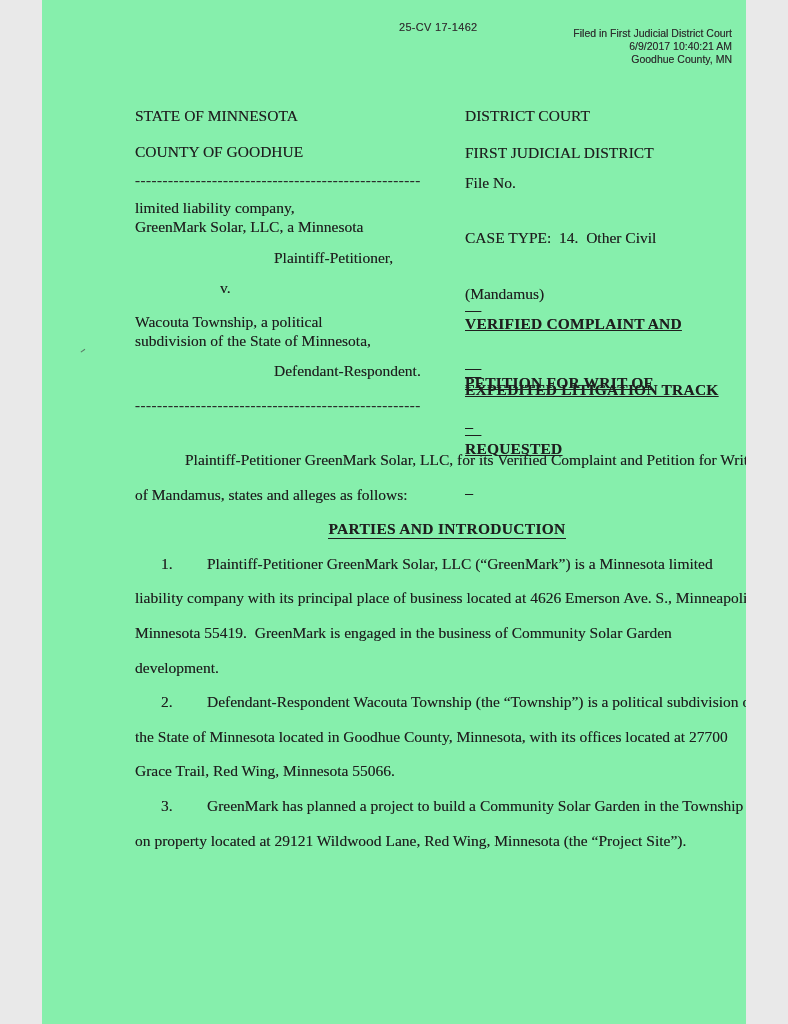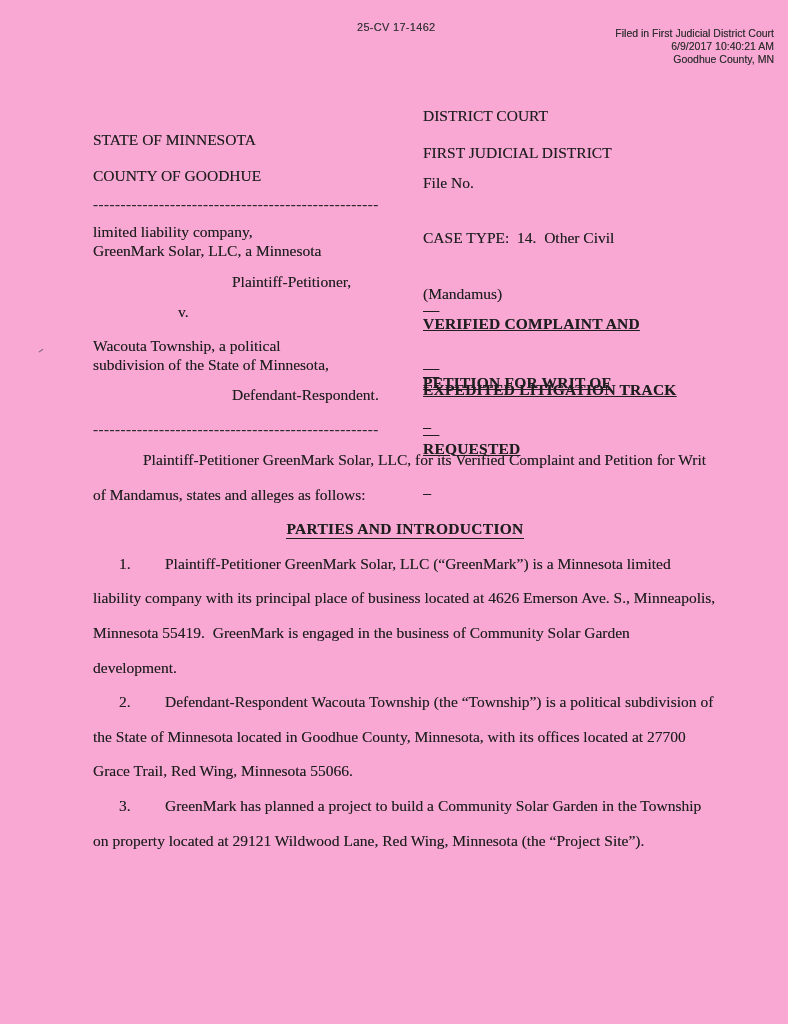--- a/index.html
+++ b/index.html
@@ -2,23 +2,23 @@
 <html><head>
 <meta charset="utf-8">
 <style>
   html, body {
     margin: 0;
     padding: 0;
     background: #e9e9e9;
   }
   .page {
     position: relative;
-    width: 788px;
+    width: 704px;
     height: 1024px;
-    background: #f9a8d4;
+    background: #86efac;
     margin: 0 auto;
     overflow: hidden;
     color: #1e1e1e;
     font-family: "Liberation Serif", serif;
     text-shadow: 0 0 0.5px rgba(40,40,40,0.55);
   }
 
   
   .case-no {
     position: absolute;
@@ -40,21 +40,21 @@
     color: #2e2e2e;
   }
 
   
   .cap {
     position: absolute;
     font-size: 15.5px;
     line-height: 18.5px;
     white-space: pre;
   }
-  .cap-left  { left: 93px;  width: 300px; margin-top: 24px; }
+  .cap-left  { left: 93px;  width: 300px; }
   .cap-right { left: 423px; width: 330px; }
 
   .pos-state      { top: 107px; }
   .pos-county     { top: 143px; }
   .pos-dash1      { top: 171px; }
   .pos-plaintiff  { top: 199px; white-space: normal; width: 290px; }
   .pos-role1      { top: 249px; padding-left: 139px; font-family: Liberation Serif, serif; }
   .pos-versus     { top: 279px; padding-left: 85px; }
   .pos-defendant  { top: 313px; white-space: normal; width: 300px; }
   .pos-role2      { top: 362px; padding-left: 139px; }

